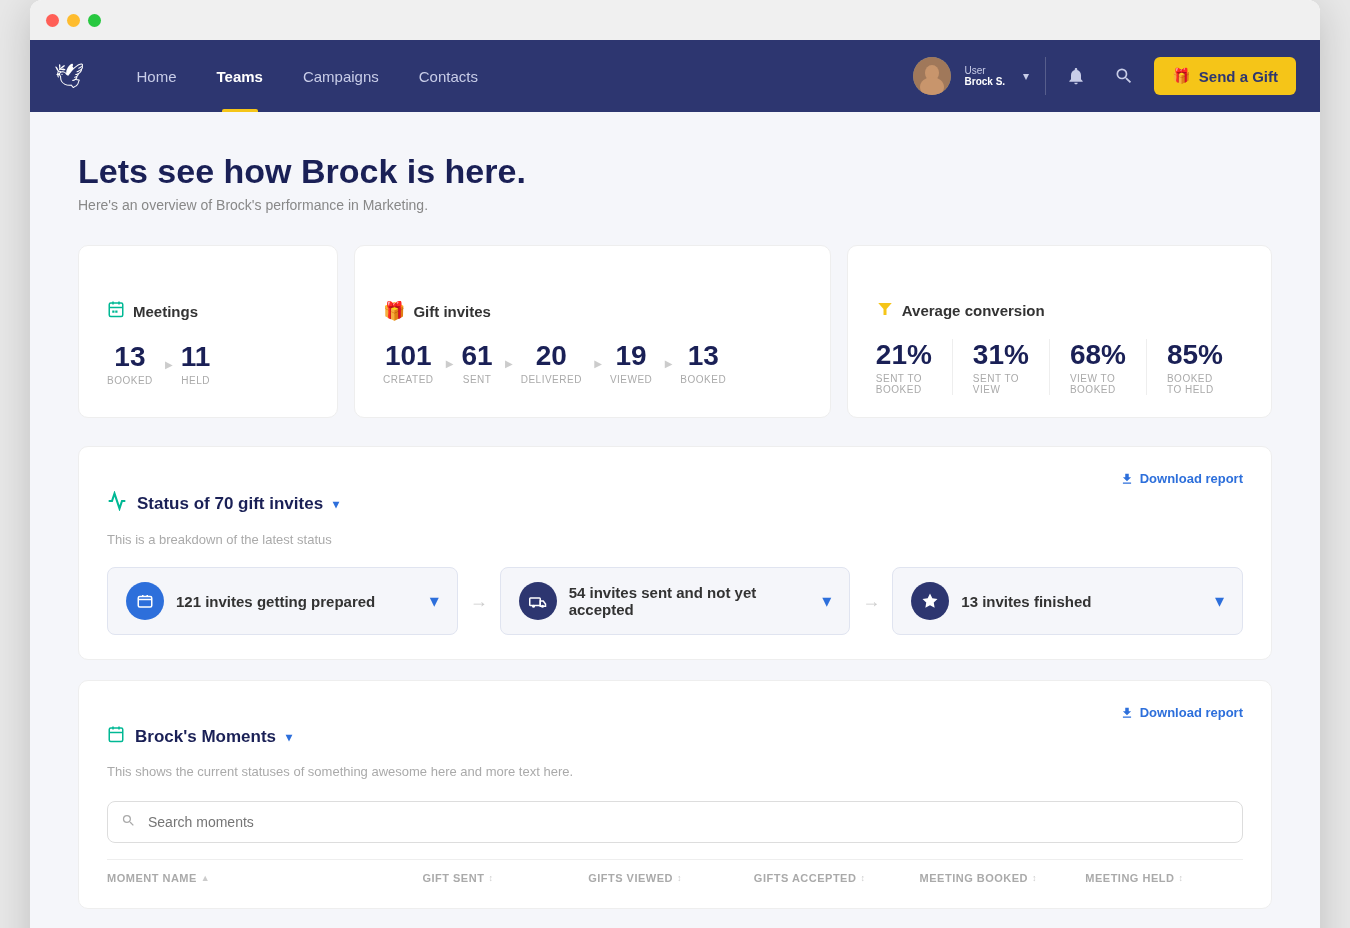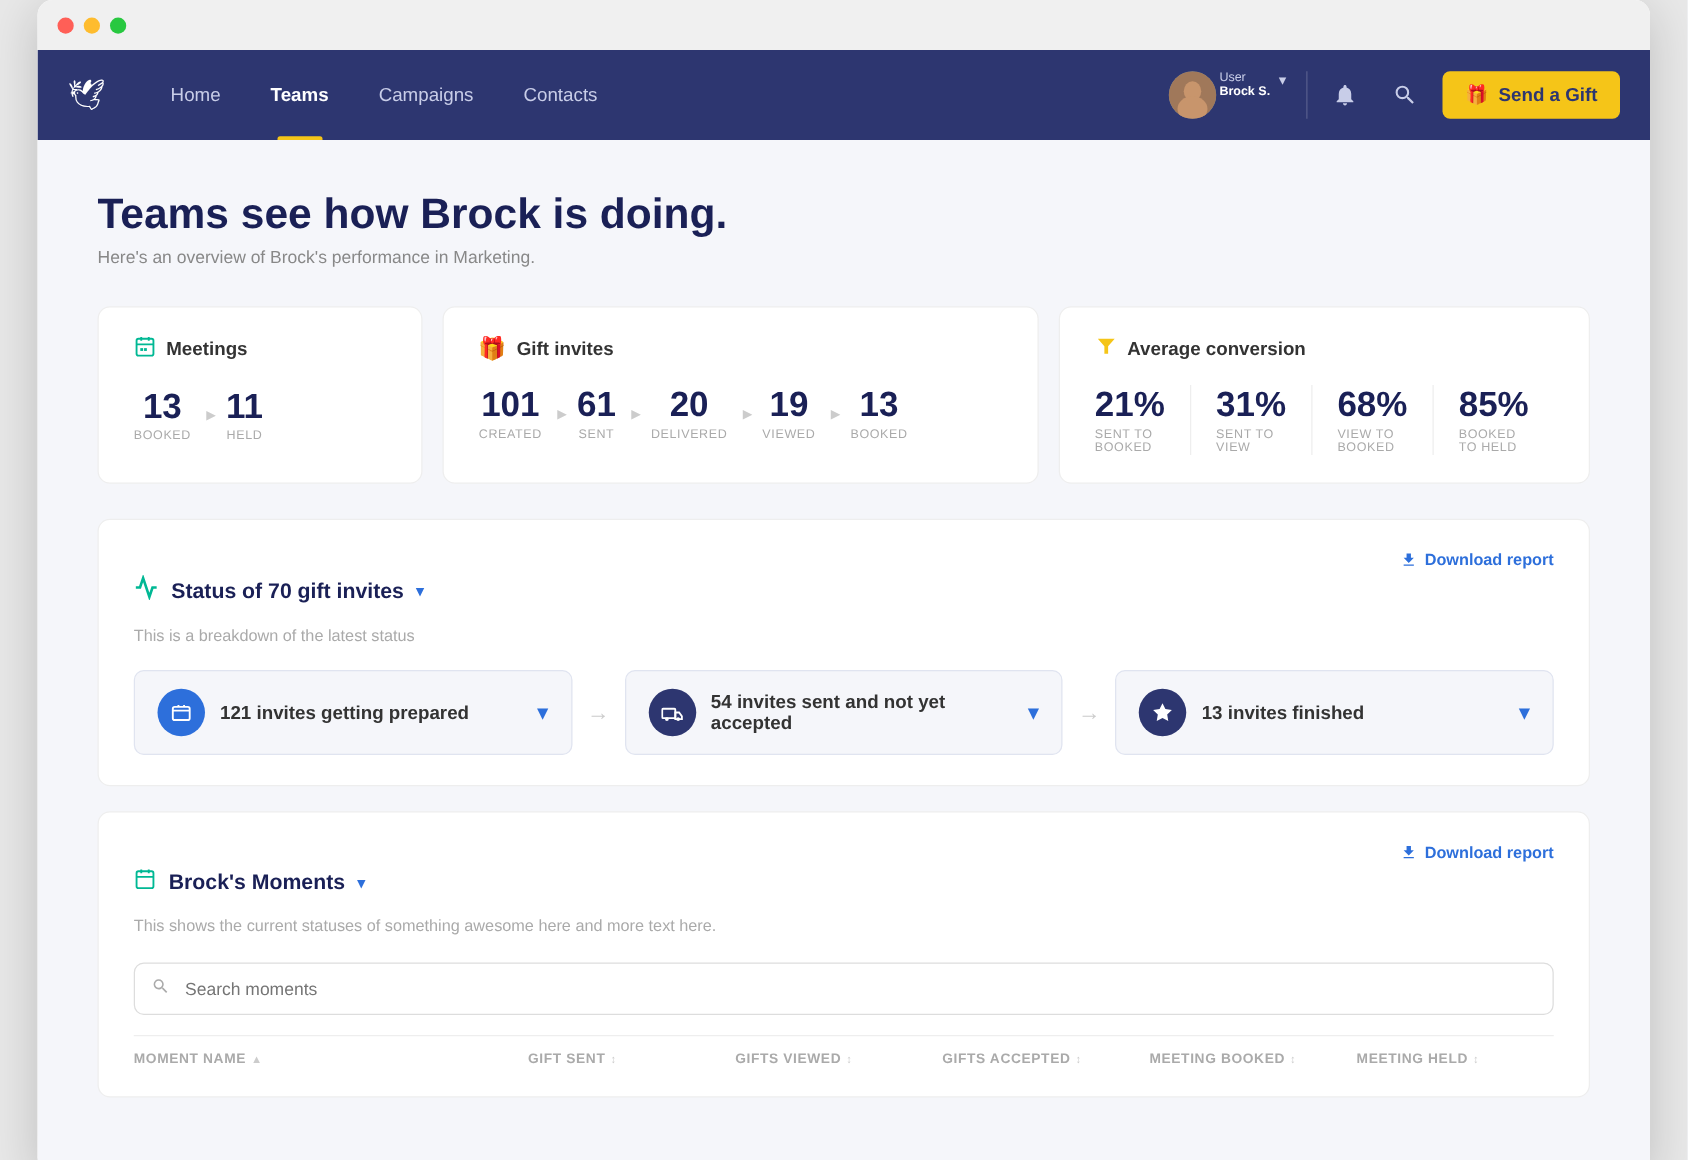--- a/index.html
+++ b/index.html
@@ -66,21 +66,22 @@
       border-radius: 2px 2px 0 0;
     }
     .nav-right {
       display: flex;
       align-items: center;
       gap: 12px;
       margin-left: auto;
     }
     .nav-user {
       display: flex;
-      gap: 3px;
+      align-items: center;
+      gap: 14px;
       border-right: 1px solid rgba(255,255,255,0.2);
       padding-right: 16px;
       cursor: pointer;
     }
     .nav-avatar {
       width: 38px; height: 38px; border-radius: 50%;
       background: #888;
       overflow: hidden;
       display: flex; align-items: center; justify-content: center;
       font-size: 16px; color: #fff;
@@ -148,20 +149,21 @@
       flex: 1;
     }
     .stat-card-header {
       display: flex;
       align-items: center;
       gap: 8px;
       margin-bottom: 18px;
       font-size: 15px;
       font-weight: 600;
       color: #333;
+      margin-top: 32px;
     }
     .stat-card-icon { font-size: 18px; }
     .stat-numbers {
       display: flex;
       gap: 0;
     }
     .stat-item { text-align: center; padding: 0 14px; position: relative; }
     .stat-item:first-child { padding-left: 0; }
     .stat-item::after {
       content: '▶';
@@ -284,21 +286,20 @@
       top: 50%;
       transform: translateY(-50%);
       color: #aaa;
       font-size: 15px;
     }
     .table-header {
       display: flex;
       gap: 0;
       border-top: 1px solid #eee;
       padding-top: 12px;
-      justify-content: flex-end;
     }
     .table-col {
       flex: 1;
       font-size: 11px;
       font-weight: 700;
       color: #aaa;
       letter-spacing: 0.5px;
       text-transform: uppercase;
       padding: 0 8px;
       display: flex;
@@ -368,21 +369,21 @@
         <span>🎁</span>
         <span>Send a Gift</span>
       </button>
     </div>
   </nav>
 
   <div class="main">
 
     <div class="page-header">
       <div class="page-title-area">
-        <h1>Teams see how Brock is doing.</h1>
+        <h1>Lets see how Brock is here.</h1>
         <p>Here's an overview of Brock's performance in Marketing.</p>
       </div>
     </div>
 
     <div class="stats-row">
 
       <div class="stat-card stat-card-meetings">
         <div class="stat-card-header">
           <span class="stat-card-icon gift-icon-teal">
             <svg width="18" height="18" viewBox="0 0 24 24" fill="#00b894">

